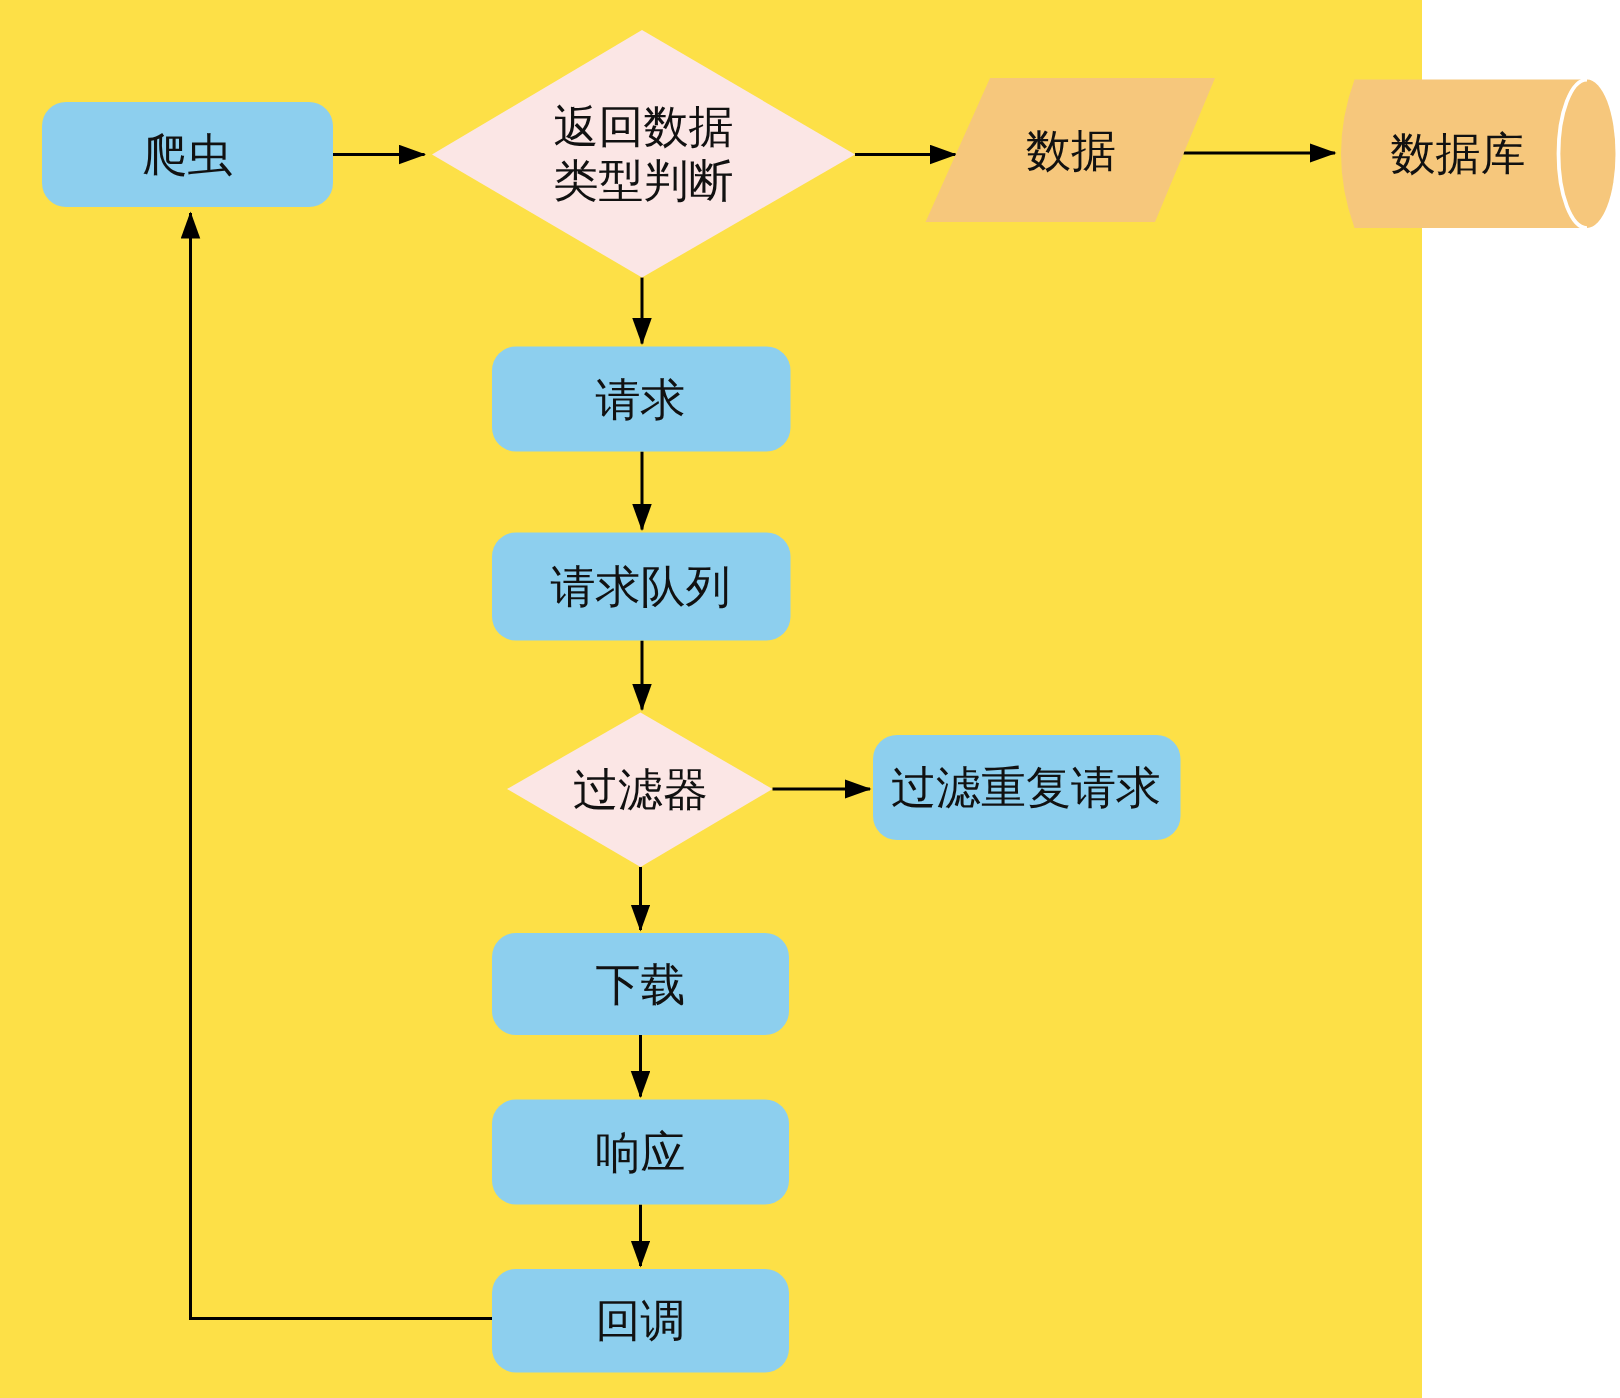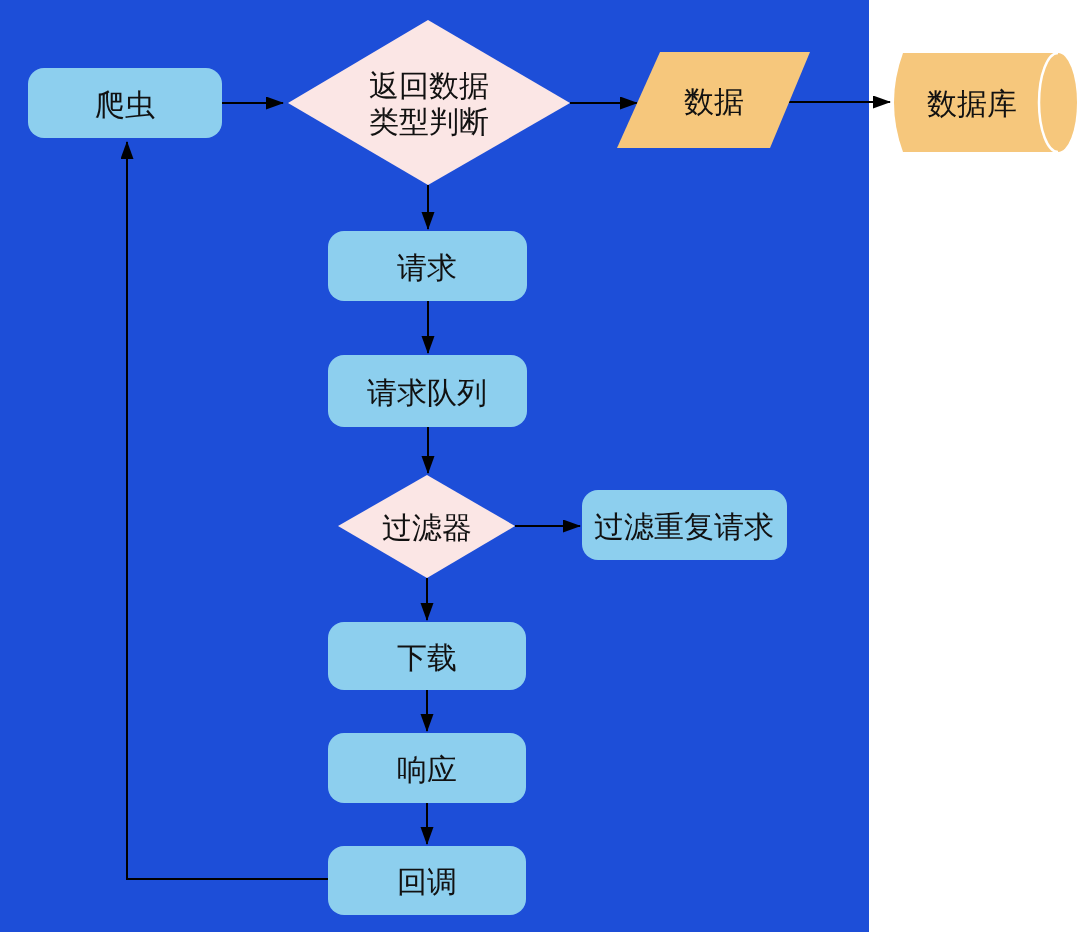--- a/index.html
+++ b/index.html
@@ -5,23 +5,23 @@
   html, body {
     margin: 0;
     padding: 0;
     background: #ffffff;
     width: 1080px;
     height: 932px;
     overflow: hidden;
   }
   #canvas-wrap {
     position: relative;
-    width: 869px;
+    width: 948px;
     height: 932px;
-    background: #1d4ed8;
+    background: #fde047;
   }
   svg {
     display: block;
     font-family: "DejaVu Serif", "Liberation Serif", serif;
   }
   .edge {
     stroke-width: 2px;
     fill: none;
   }
   .node-label {

